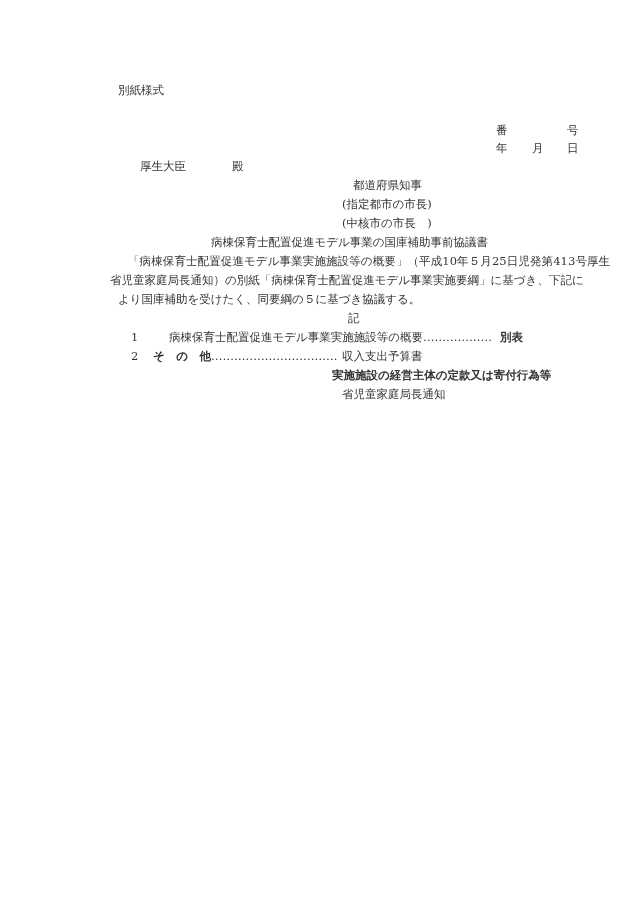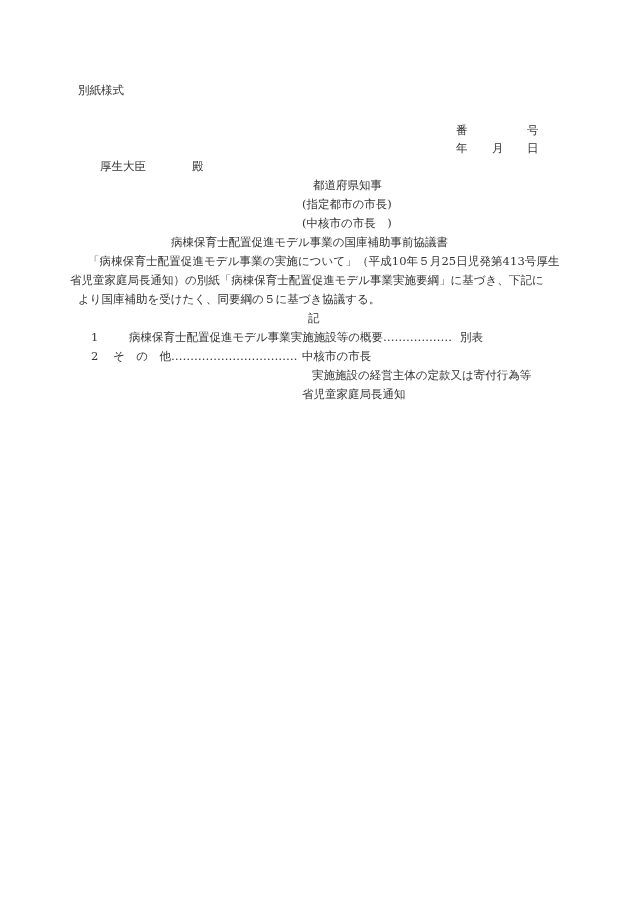--- a/index.html
+++ b/index.html
@@ -1,21 +1,21 @@
 <!DOCTYPE html>
 <html><head>
 <meta charset="utf-8">
 <style>
   html, body { margin:0; padding:0; }
   body {
     width:630px; height:916px; background:#ffffff; position:relative;
     font-family:"DejaVu Serif","Liberation Serif",serif;
     color:#333333; font-size:11.5px; overflow:hidden;
   }
-  .t { position:absolute; white-space:nowrap; line-height:15px; }
+  .t { position:absolute; white-space:nowrap; line-height:15px;margin-left:40px; }
 </style>
 </head>
 <body>
 
 <div>
   <div class="t" style="left:78px;top:83px;">別紙様式</div>
 
   <div class="t" style="left:456px;top:123px;">番</div>
   <div class="t" style="left:527px;top:123px;">号</div>
 
@@ -25,35 +25,35 @@
 
   <div class="t" style="left:100px;top:159px;">厚生大臣</div>
   <div class="t" style="left:192px;top:159px;">殿</div>
 
   <div class="t" style="left:313px;top:178px;">都道府県知事</div>
   <div class="t" style="left:302px;top:197px;">(指定都市の市長)</div>
   <div class="t" style="left:302px;top:216px;">(中核市の市長　)</div>
 
   <div class="t" style="left:171px;top:235px;">病棟保育士配置促進モデル事業の国庫補助事前協議書</div>
 
-  <div class="t" style="left:88px;top:254px;letter-spacing:0.1px;">「病棟保育士配置促進モデル事業の実施について」（平成10年５月25日児発第413号厚生</div>
+  <div class="t" style="left:88px;top:254px;letter-spacing:0.1px;">「病棟保育士配置促進モデル事業実施施設等の概要」（平成10年５月25日児発第413号厚生</div>
   <div class="t" style="left:70px;top:273px;">省児童家庭局長通知）の別紙「病棟保育士配置促進モデル事業実施要綱」に基づき、下記に</div>
   <div class="t" style="left:78px;top:292px;text-align:right;">より国庫補助を受けたく、同要綱の５に基づき協議する。</div>
 
   <div class="t" style="left:308px;top:311px;">記</div>
 
   <div>
     <span class="t" style="left:91px;top:330px;">1</span>
     <span class="t" style="left:129px;top:330px;">病棟保育士配置促進モデル事業実施施設等の概要</span>
     <span class="t" style="left:383px;top:330px;">………………</span>
-    <span class="t" style="left:460px;top:330px;">別表</span>
+    <span class="t" style="left:460px;top:330px;font-weight:bold;">別表</span>
   </div>
 
   <div>
     <span class="t" style="left:91px;top:349px;">2</span>
-    <span class="t" style="left:113px;top:349px;">そ　の　他</span>
+    <span class="t" style="left:113px;top:349px;font-weight:bold;">そ　の　他</span>
     <span class="t" style="left:171px;top:349px;">……………………………</span>
-    <span class="t" style="left:302px;top:349px;">中核市の市長</span>
+    <span class="t" style="left:302px;top:349px;">収入支出予算書</span>
   </div>
 
-  <div class="t" style="left:312px;top:368px;">実施施設の経営主体の定款又は寄付行為等</div>
+  <div class="t" style="left:292px;top:368px;font-weight:bold;">実施施設の経営主体の定款又は寄付行為等</div>
   <div class="t" style="left:302px;top:387px;">省児童家庭局長通知</div>
 </div>
 
 </body></html>

